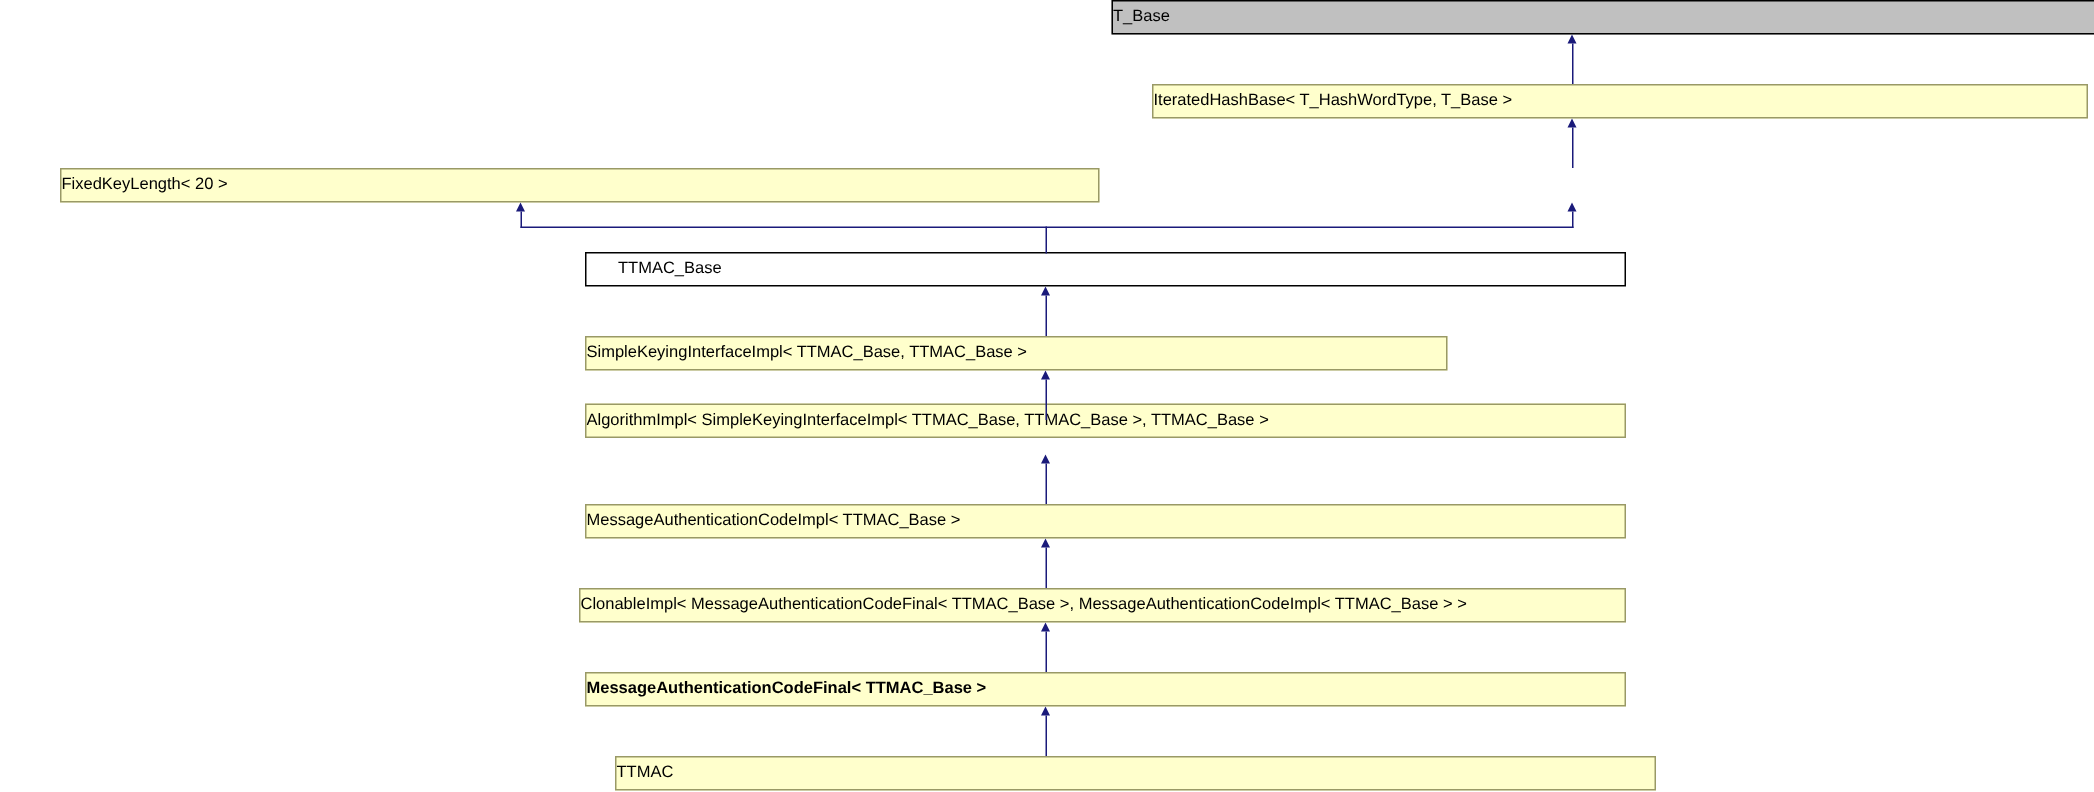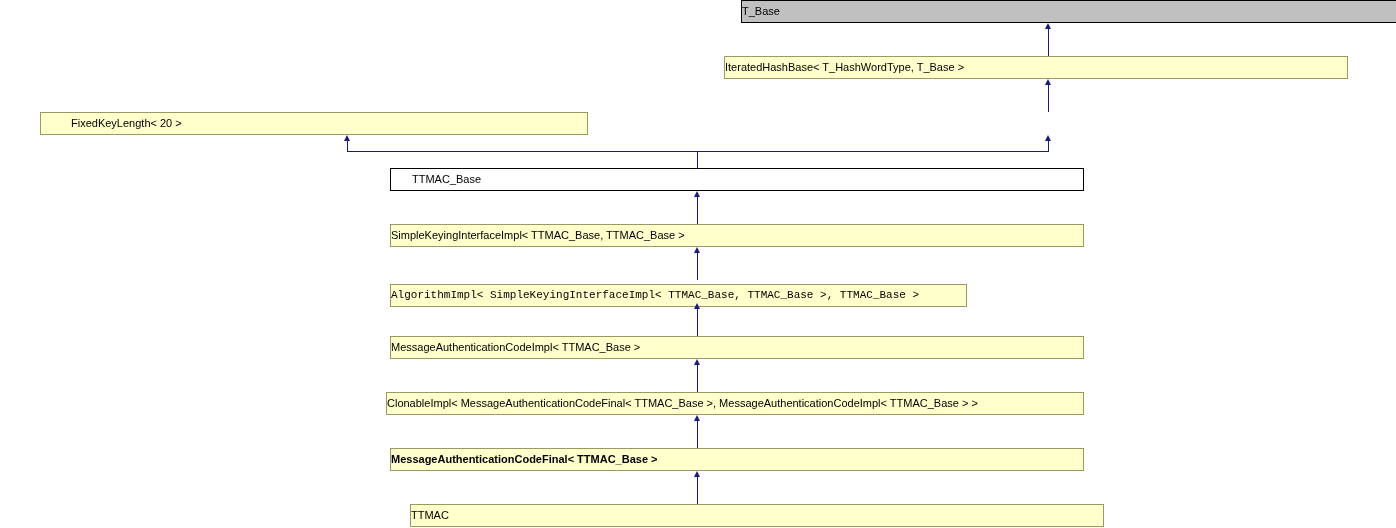--- a/index.html
+++ b/index.html
@@ -59,30 +59,30 @@
     border-bottom: 6px solid #1a1a7a;
   }
 </style>
 </head>
 <body>
 
 <div id="canvas">
 
   <div class="node gray" style="left:701px; top:0px; width:695px;">T_Base</div>
 
-  <div class="node yellow" style="left:684px; top:56px; width:624px;">IteratedHashBase&lt; T_HashWordType, T_Base &gt;</div>
+  <div class="node yellow" style="left:728px; top:56px; width:624px;">IteratedHashBase&lt; T_HashWordType, T_Base &gt;</div>
 
-  <div class="node yellow" style="left:0px; top:112px; width:548px;padding-left:30px;">FixedKeyLength&lt; 20 &gt;</div>
+  <div class="node yellow" style="left:0px; top:112px; width:693px;">FixedKeyLength&lt; 20 &gt;</div>
 
 
   <div class="node white" style="left:350px; top:168px; width:694px;padding-left:21px;">TTMAC_Base</div>
 
-  <div class="node yellow" style="left:350px; top:224px; width:694px;">SimpleKeyingInterfaceImpl&lt; TTMAC_Base, TTMAC_Base &gt;</div>
+  <div class="node yellow" style="left:350px; top:224px; width:575px;">SimpleKeyingInterfaceImpl&lt; TTMAC_Base, TTMAC_Base &gt;</div>
 
-  <div class="node yellow" style="left:350px; top:284px; width:577px;font-family:Liberation Mono, monospace;">AlgorithmImpl&lt; SimpleKeyingInterfaceImpl&lt; TTMAC_Base, TTMAC_Base &gt;, TTMAC_Base &gt;</div>
+  <div class="node yellow" style="left:350px; top:269px; width:694px;">AlgorithmImpl&lt; SimpleKeyingInterfaceImpl&lt; TTMAC_Base, TTMAC_Base &gt;, TTMAC_Base &gt;</div>
 
   <div class="node yellow" style="left:350px; top:336px; width:694px;">MessageAuthenticationCodeImpl&lt; TTMAC_Base &gt;</div>
 
   <div class="node yellow" style="left:346px; top:392px; width:698px;">ClonableImpl&lt; MessageAuthenticationCodeFinal&lt; TTMAC_Base &gt;, MessageAuthenticationCodeImpl&lt; TTMAC_Base &gt; &gt;</div>
 
   <div class="node yellow" style="left:350px; top:448px; width:694px;font-weight:bold;">MessageAuthenticationCodeFinal&lt; TTMAC_Base &gt;</div>
 
   <div class="node yellow" style="left:370px; top:504px; width:694px;">TTMAC</div>
 
   <div class="vline" style="left:1048px; top:29px; height:27px;"></div>

